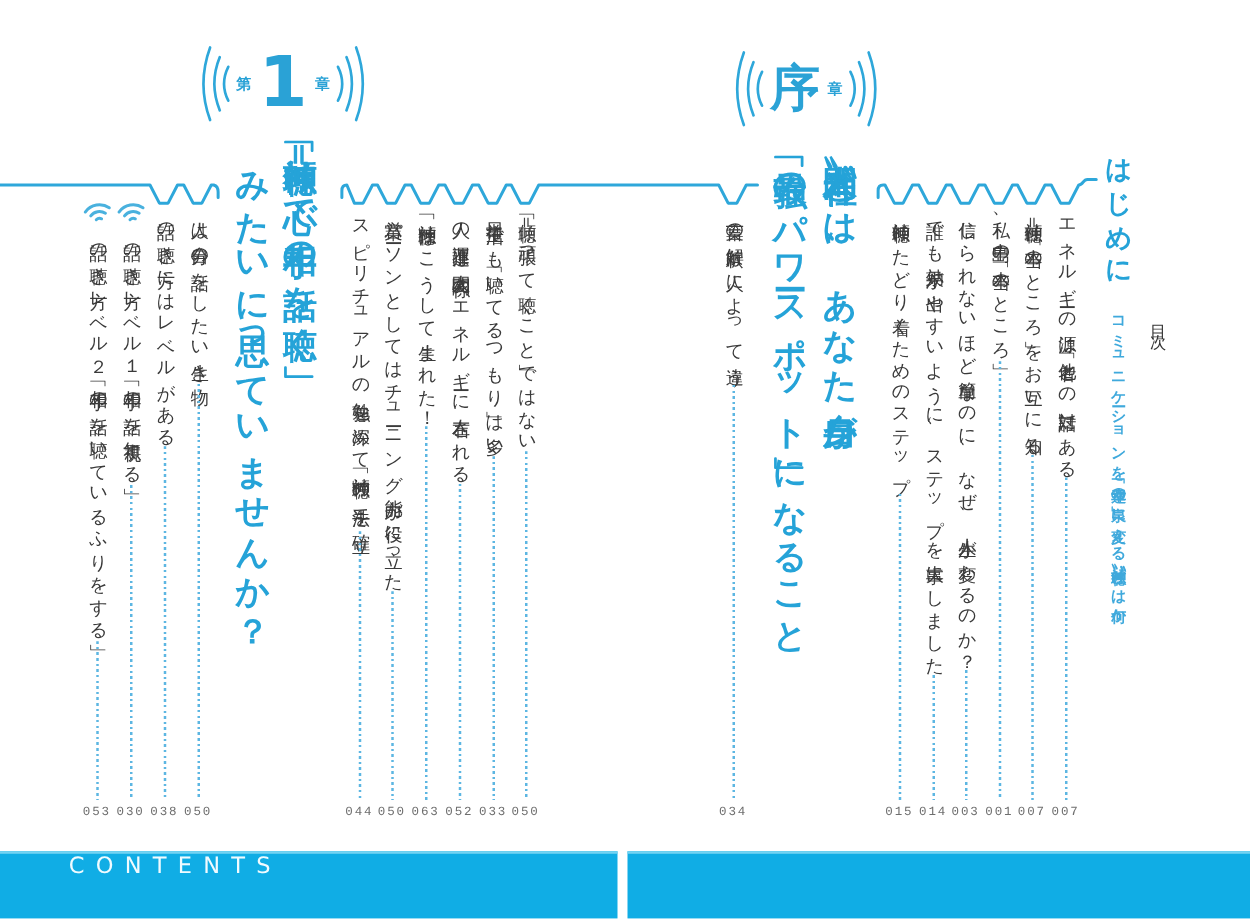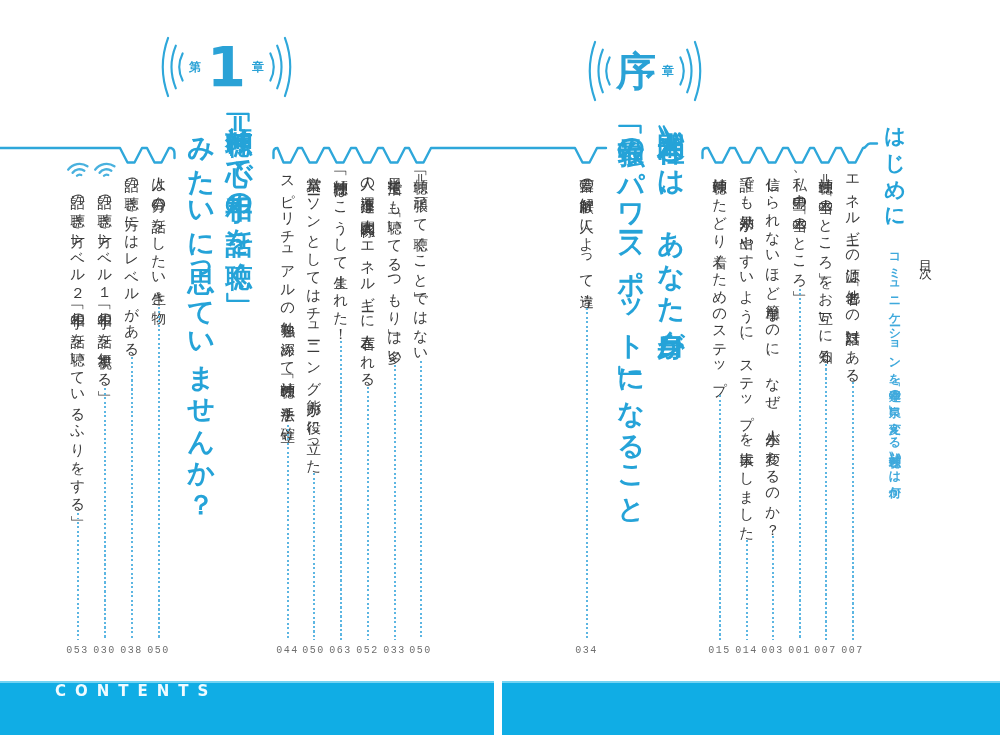--- a/index.html
+++ b/index.html
@@ -52,21 +52,21 @@
   .intro-big{font-size:21px;font-weight:700;color:#25a3d8;letter-spacing:3px;}
   .intro-sub{font-size:12px;font-weight:700;color:#3fa9dc;letter-spacing:1px;margin-top:20px;}
   .mokuji{font-size:13px;color:#333;letter-spacing:7px;}
 
   
   .bar{position:absolute;top:681px;height:54px;background:#10ade5;border-top:2px solid #74d3f2;box-sizing:border-box;}
   .bar.left{left:0;width:494px;}
   .bar.right{left:502px;width:498px;}
   .contents{
     position:absolute;left:55px;top:682px;z-index:2;
-    color:#f0fbff;font-size:15px;font-weight:700;letter-spacing:9px;
+    color:#f0fbff;font-size:18px;font-weight:400;letter-spacing:9px;
   }
 </style>
 </head>
 <body>
 
 <div class="page">
 
   <svg class="topline" width="1000" height="735" viewBox="0 0 1000 735">
     <path d="M 0 148 H 120 L 127.5 162.5 H 134.5 L 142 148 H 147 L 154.5 162.5 H 161.5 L 169 148 H 171 Q 174.5 149 174.5 153.5 V 158"></path>
     <path d="M 273.5 158 V 152.5 Q 273.5 148 277.5 148 L 283.5 162.5 H 290.5 L 298 148 H 302 L 309.5 162.5 H 316.5 L 324 148 H 329 L 336.5 162.5 H 343.5 L 351 148 H 356 L 363.5 162.5 H 370.5 L 378 148 H 383 L 390.5 162.5 H 397.5 L 405 148 H 409 L 416.5 162.5 H 423.5 L 431 148 H 575 L 582.5 162.5 H 589.5 L 597 148 H 606"></path>

